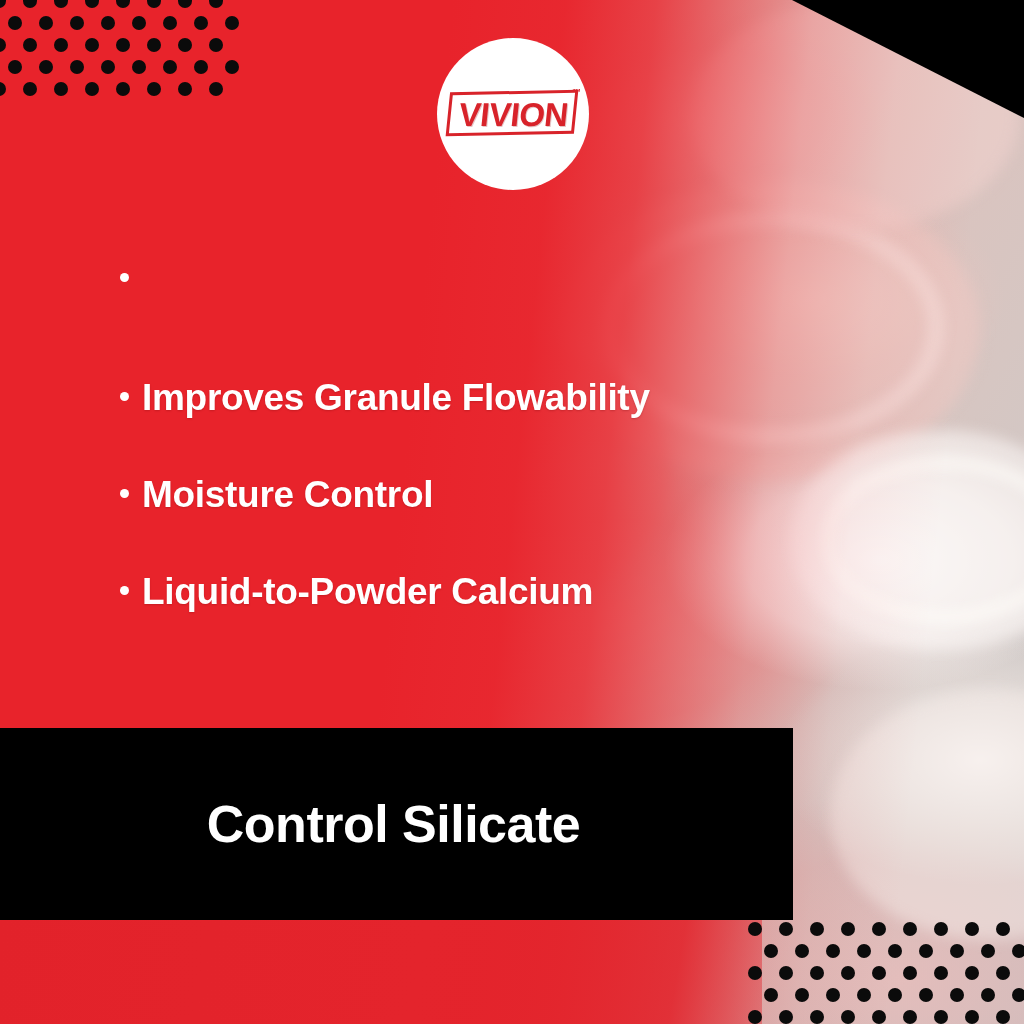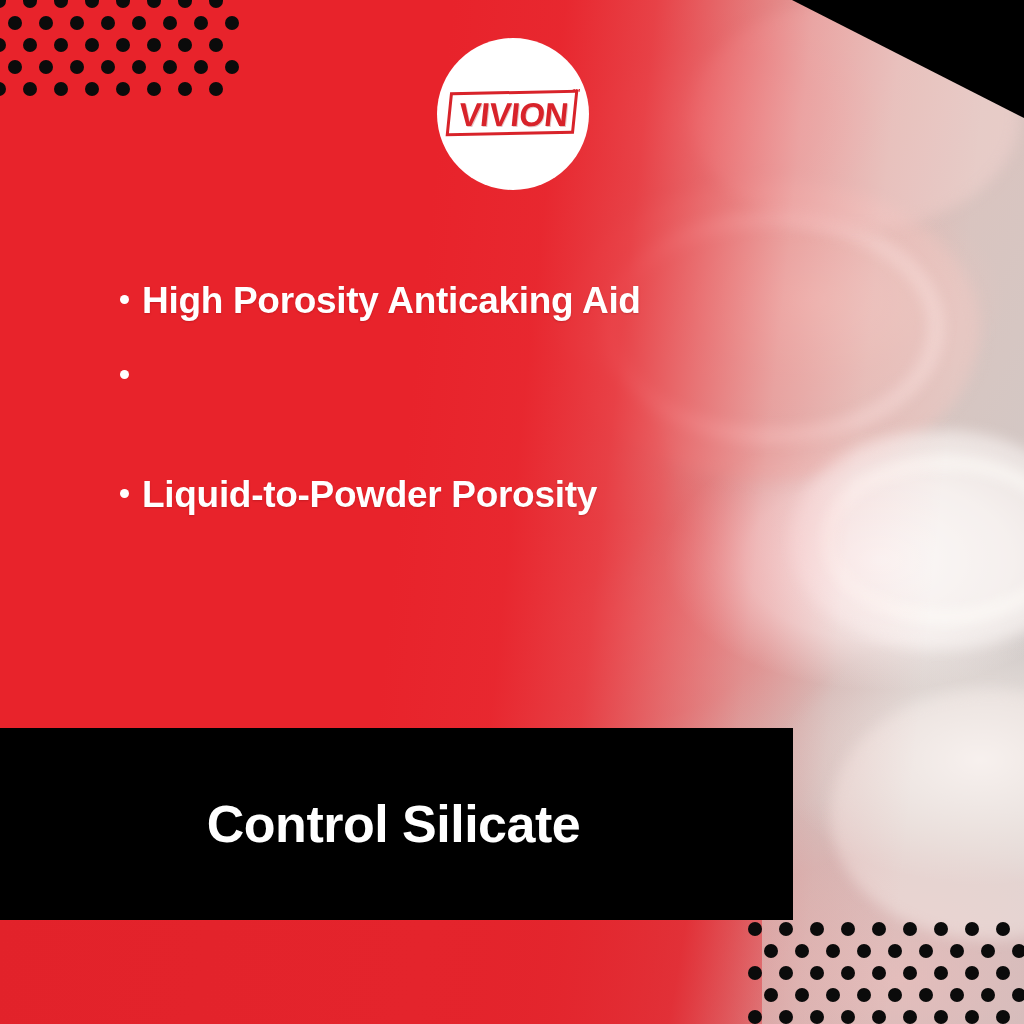--- a/index.html
+++ b/index.html
@@ -269,28 +269,32 @@
     <div class="logo-mark">
       <div class="logo-frame"></div>
       <div class="logo-word">VIVION</div>
       <div class="logo-tm">™</div>
     </div>
   </div>
 
   <div class="bullet-list">
     <div class="bullet-row">
       <span class="bullet-dot"></span>
-      <span class="bullet-text">High Porosity Anticaking Aid</span>
     </div>
     <div class="bullet-row">
       <span class="bullet-dot"></span>
+      <span class="bullet-text">Improves Granule Flowability</span>
     </div>
     <div class="bullet-row">
       <span class="bullet-dot"></span>
-      <span class="bullet-text">Liquid-to-Powder Porosity</span>
+      <span class="bullet-text">Moisture Control</span>
+    </div>
+    <div class="bullet-row">
+      <span class="bullet-dot"></span>
+      <span class="bullet-text">Liquid-to-Powder Calcium</span>
     </div>
   </div>
 
   <div class="title-banner">
     <div class="title-text">Control Silicate</div>
   </div>
 
   <div class="dot-field" id="dots-bottom-right">
       <span class="dot" style="left: 0px; top: 0px; width: 14px; height: 14px; background: rgb(11, 11, 11);"></span>
       <span class="dot" style="left: 31px; top: 0px; width: 14px; height: 14px; background: rgb(11, 11, 11);"></span>

